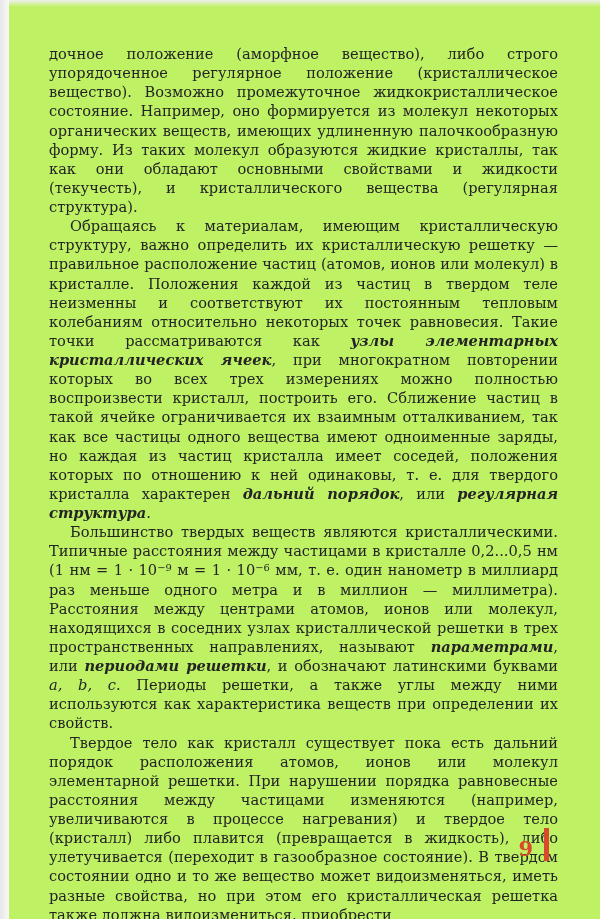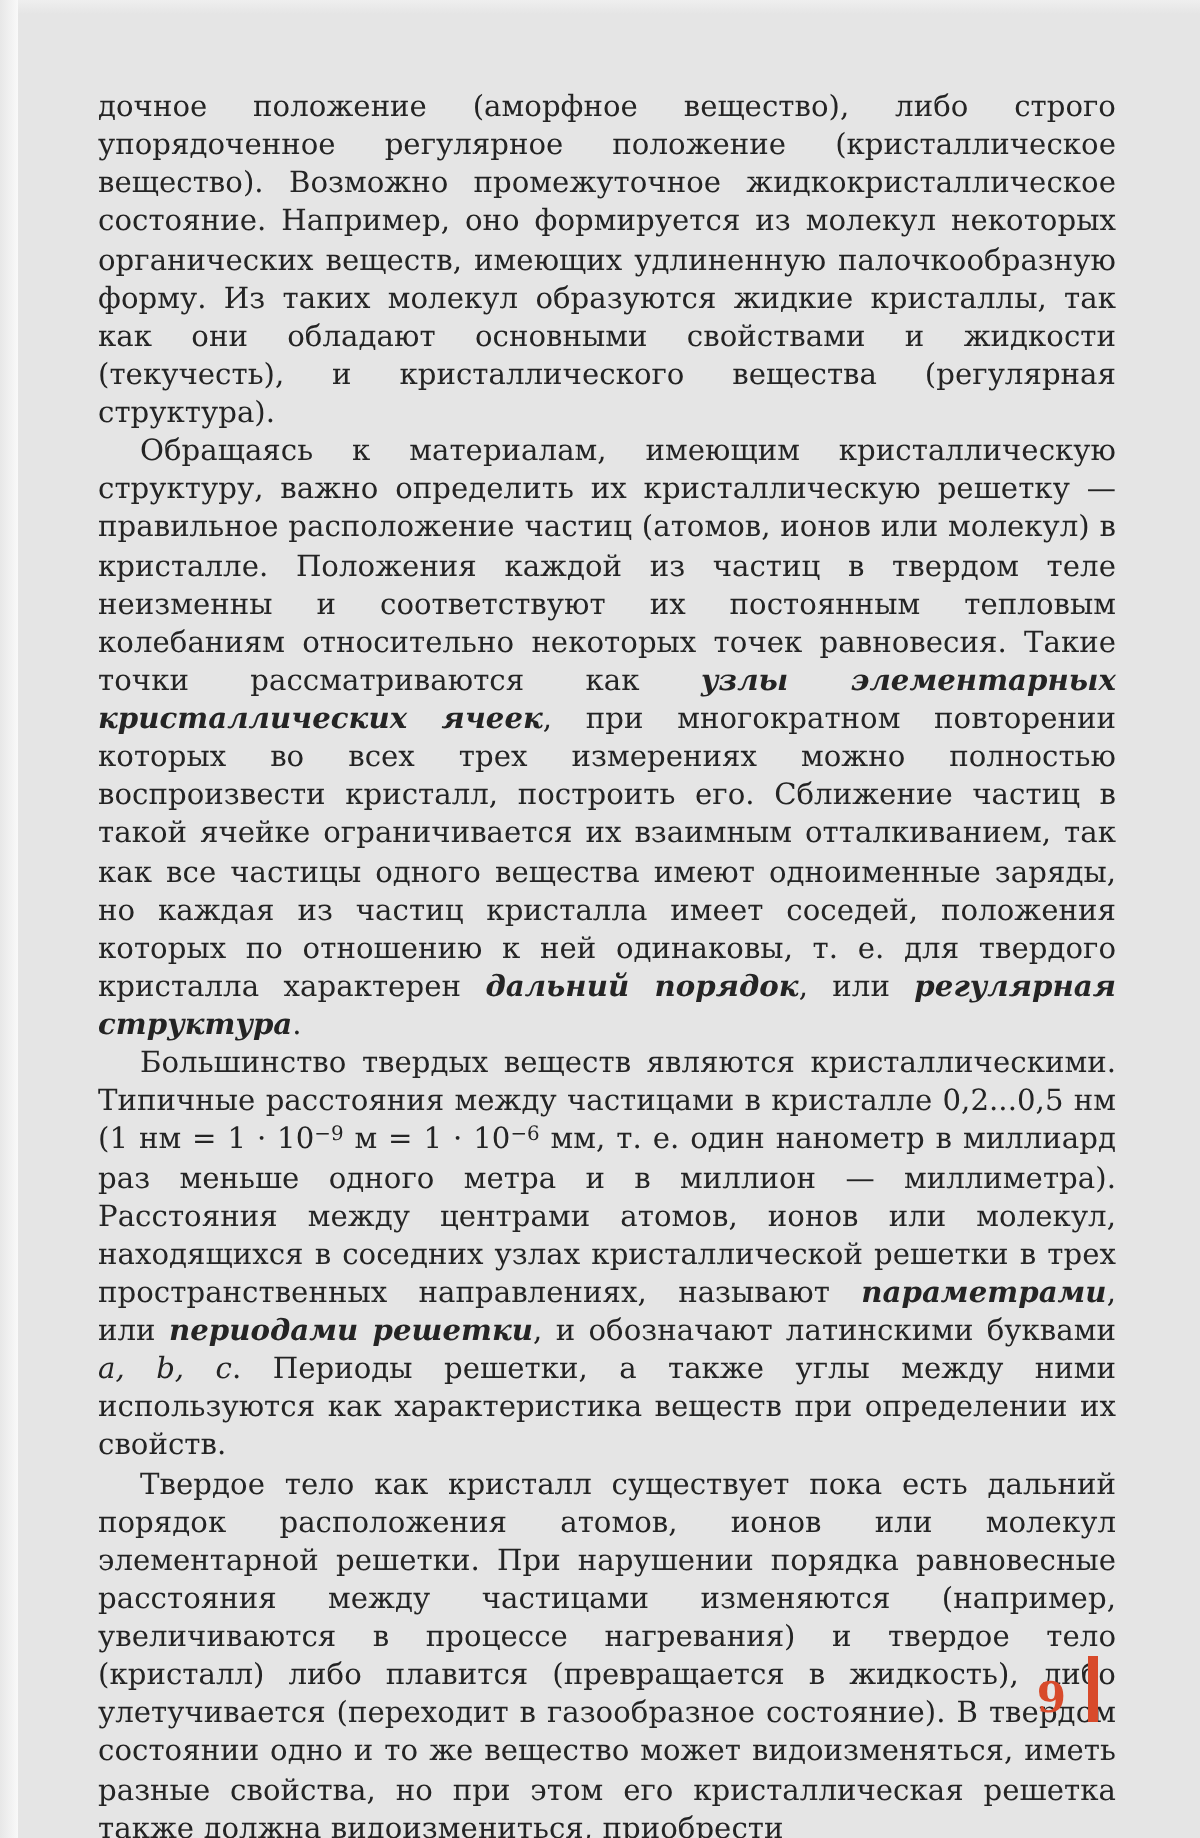--- a/index.html
+++ b/index.html
@@ -5,21 +5,21 @@
   html, body {
     margin: 0;
     padding: 0;
     background: #ffffff;
     font-family: "DejaVu Serif", serif;
   }
   .page {
     position: relative;
     width: 600px;
     height: 919px;
-    background: #e5e5e5;
+    background: #bef264;
     overflow: hidden;
   }
   .edge-left {
     position: absolute;
     left: 0; top: 0;
     width: 9px; height: 919px;
     background: linear-gradient(to right, #e7e7e7, #f9f9f9);
   }
   .edge-top {
     position: absolute;

